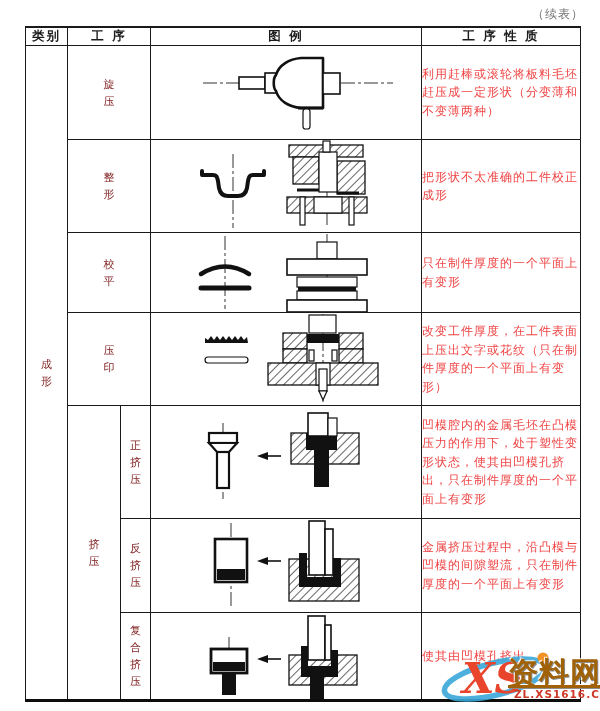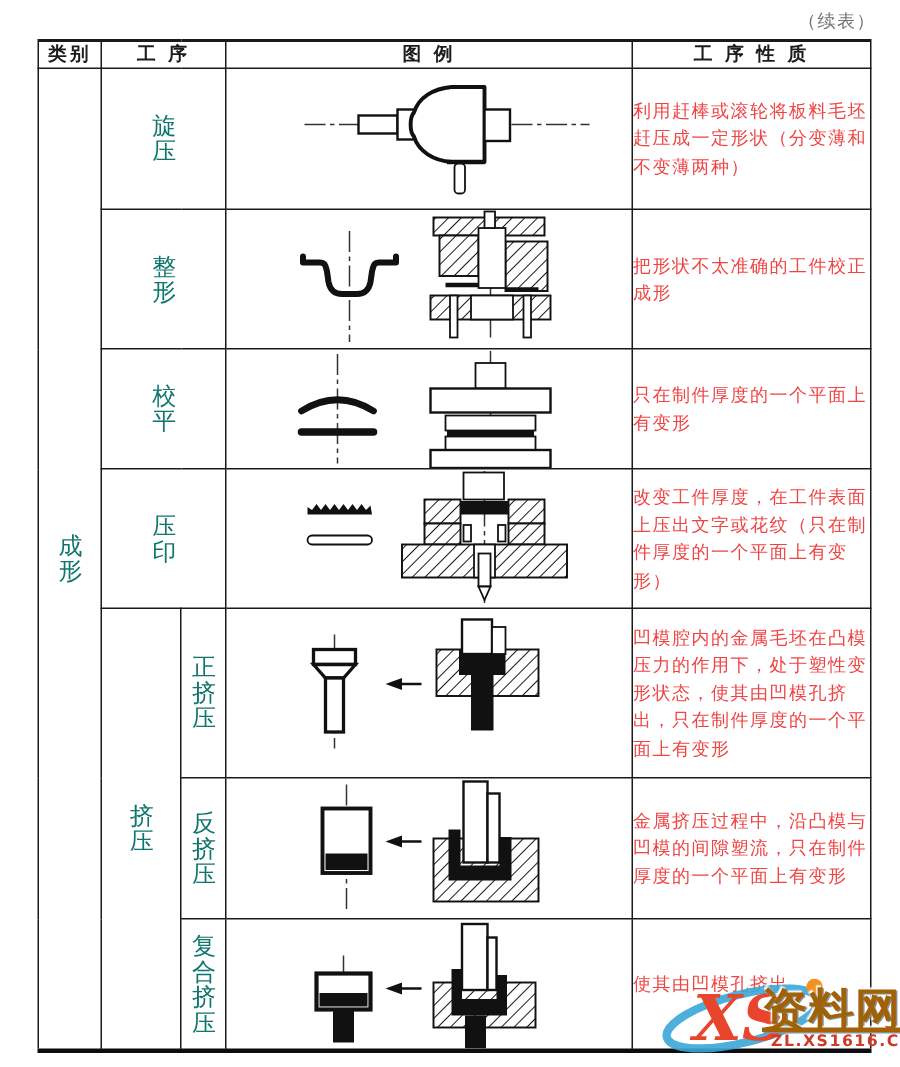--- a/index.html
+++ b/index.html
@@ -24,22 +24,22 @@
   table.proc th,table.proc td{
     border:1px solid #1a1a1a;
     padding:0;margin:12px;
     vertical-align:middle;
   }
   th.cat,td.cat{border-left:none;}
   th{font-size:12.5px;font-weight:bold;letter-spacing:2px;height:16px;text-align:center;}
   td.proc-cell{text-align:center;}
   .vlabel{
     display:inline-block;width:15px;
-    font-size:16px;line-height:17px;
-    word-break:break-all;text-align:center;color:#0f766e;
+    font-size:11px;line-height:17px;
+    word-break:break-all;text-align:center;color:#7f1d1d;
   }
   td.fig{text-align:center;background:#fff;}
   td.fig svg{display:block;margin:0 auto;}
   td.desc{
     font-size:12px;line-height:18.5px;letter-spacing:1px;
     padding:2px 12px 2px 8px;color:#ef4444;text-align:left;
   }
   
   .w1{fill:#fff;stroke:#111;stroke-width:1.2;}
   .w1b{fill:#fff;stroke:#111;stroke-width:1.6;}

